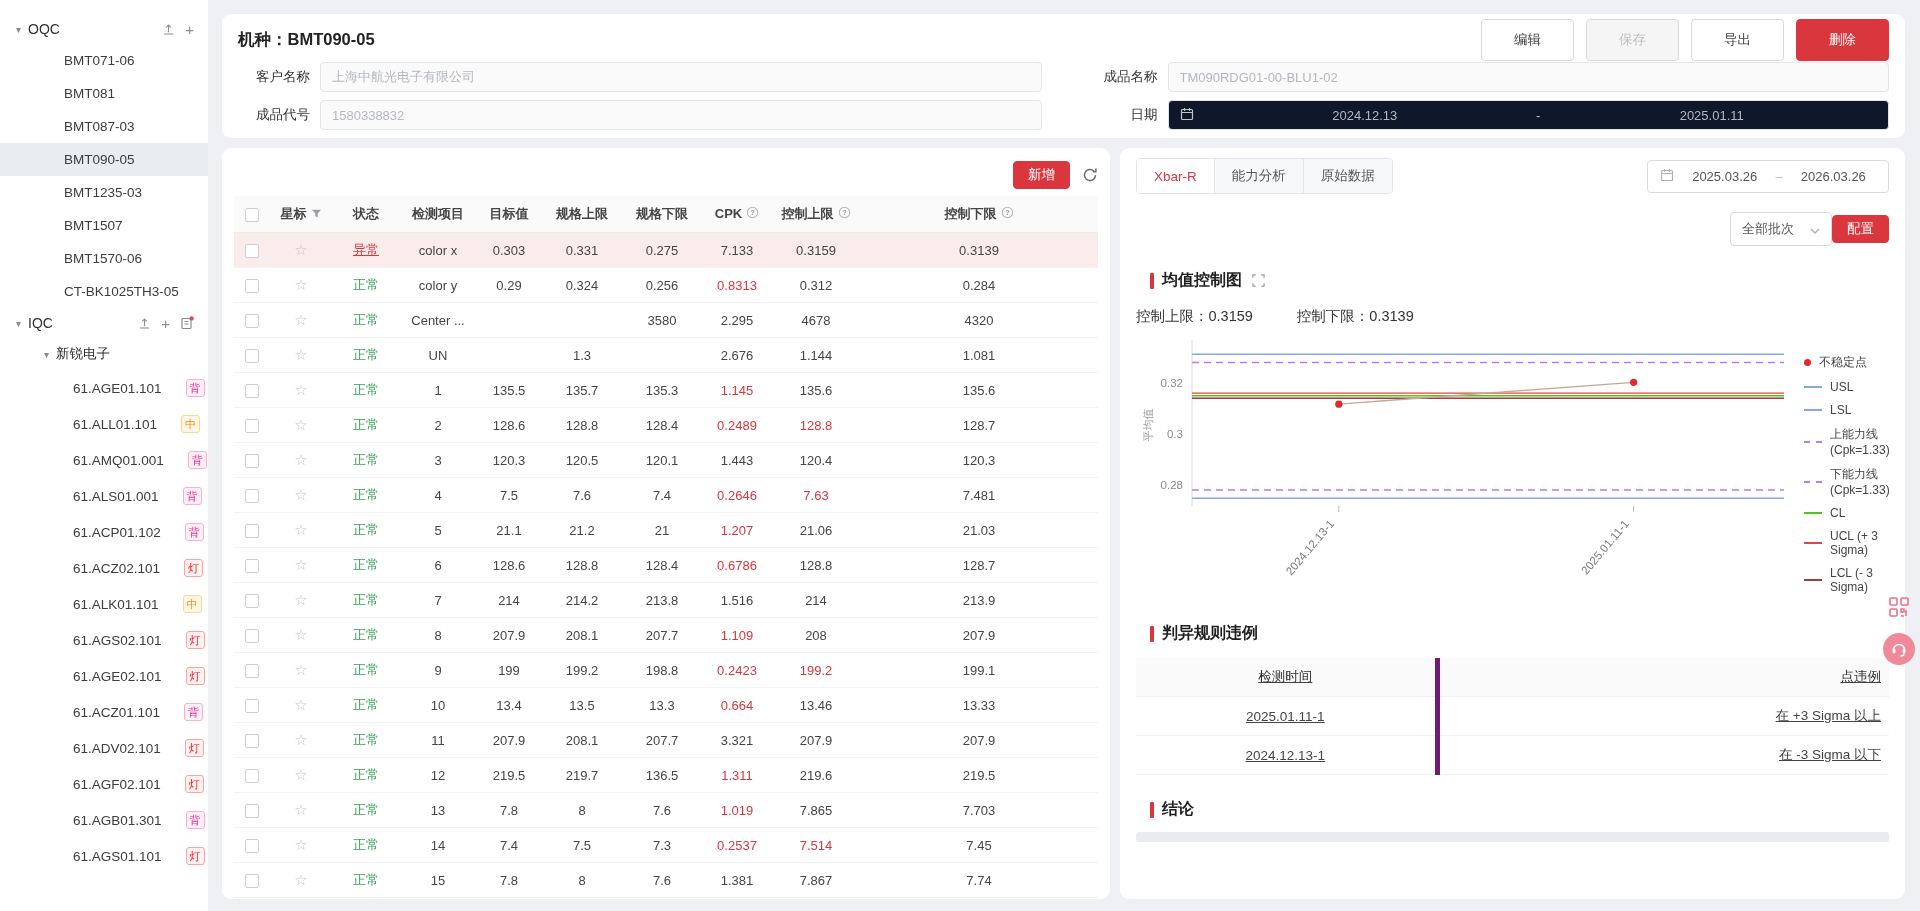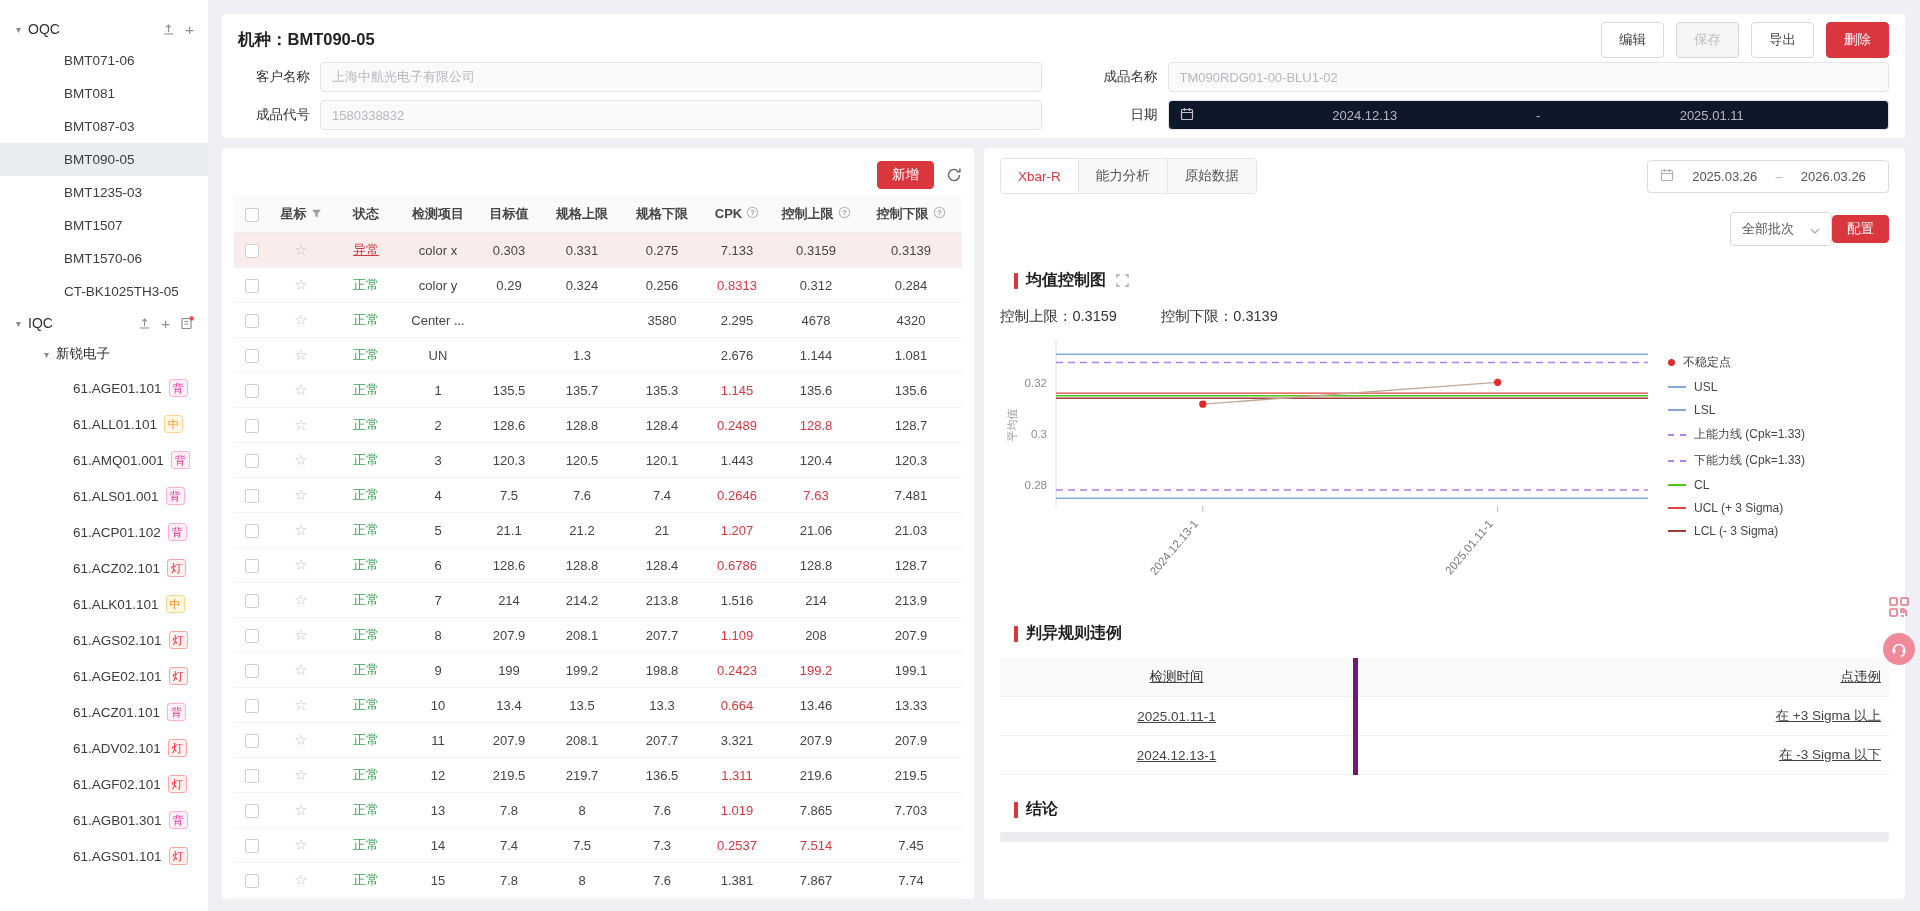--- a/index.html
+++ b/index.html
@@ -14,52 +14,52 @@
   
   .sidebar { position:absolute; left:0; top:0; width:208px; height:911px; background:#fff; overflow-y:auto; padding:14px 0 4px; }
   .tree-group-header { display:flex; align-items:center; padding:7px 14px 7px 16px; font-size:14px; color:#2f2f2f; cursor:pointer; }
   .caret { color:#8c8c8c; font-size:10px; margin-right:7px; }
   .group-icons { margin-left:auto; display:flex; align-items:center; gap:10px; }
   .gicon { display:inline-flex; align-items:center; cursor:pointer; }
   .gicon.plus { font-size:15px; color:#8c8c8c; line-height:1; }
   .tree-item { padding:9px 10px 9px 64px; font-size:13.5px; color:#3c3c3c; cursor:pointer; white-space:nowrap; }
   .tree-item.selected { background:#e9ecf1; }
   .tree-sub-header { display:flex; align-items:center; padding:7px 10px 7px 44px; font-size:13.5px; color:#2f2f2f; cursor:pointer; }
-  .tree-item.tagged { padding-left:73px; display:flex; align-items:center; gap:7px; }
+  .tree-item.tagged { padding-left:73px; display:flex; align-items:center; gap:24px; }
   .tag { font-size:11px; line-height:16px; padding:0 3px; border-radius:3px; border:1px solid; flex:none; }
   .tag.magenta { color:#eb2f96; background:#fff0f6; border-color:#ffadd2; }
   .tag.orange  { color:#fa8c16; background:#fff7e6; border-color:#ffd591; }
   .tag.red     { color:#f5222d; background:#fff1f0; border-color:#ffa39e; }
 
   
   .main { position:absolute; left:208px; top:0; right:0; bottom:0; padding:14px 15px 12px 14px; display:flex; flex-direction:column; gap:10px; }
-  .card { background:#fff; border-radius:4px; }
+  .card { background:#fff; border-radius:9px; }
 
   
   .header-card { height:124px; padding:12px 16px 10px; flex:none; }
   .hc-top { display:flex; align-items:center; height:28px; }
   .page-title { font-size:16.5px; font-weight:bold; color:#222; }
   .hc-buttons { margin-left:auto; display:flex; gap:12px; }
-  .btn { height:36px; padding:0 17px; font-size:13.5px; border:1px solid #d9d9d9; border-radius:4px; background:#fff; color:#444; cursor:pointer; font-family:inherit; }
+  .btn { height:42px; padding:0 32px; font-size:13.5px; border:1px solid #d9d9d9; border-radius:4px; background:#fff; color:#444; cursor:pointer; font-family:inherit; }
   .btn.disabled { background:#f5f5f5; color:#bfbfbf; cursor:not-allowed; }
   .btn.danger { background:#d9363e; border-color:#d9363e; color:#fff; }
   .btn.sm { height:28px; padding:0 14px; }
   .form-row { display:flex; margin-top:8px; gap:44px; }
   .field { display:flex; align-items:center; gap:10px; }
   .field.half { width:calc(50% - 22px); }
   .field label { width:72px; text-align:right; font-size:13.5px; color:#333; flex:none; }
   .input { flex:1; height:30px; background:#fafafa; border:1px solid #e4e5e7; border-radius:4px; display:flex; align-items:center; padding:0 11px; font-size:13px; color:#b4b8be; }
   .input.date-range { background:#0f172a; gap:6px; }
   .dr-part { flex:1; text-align:center; }
   .dr-sep { color:#c0c0c0; }
 
   .content-row { flex:1; display:flex; gap:10px; min-height:0; }
 
   
-  .table-card { width:752px; flex:none; display:flex; flex-direction:column; padding:6px 12px 0; }
+  .table-card { width:888px; flex:none; display:flex; flex-direction:column; padding:6px 12px 0; }
   .tc-toolbar { height:42px; flex:none; display:flex; align-items:center; justify-content:flex-end; gap:12px; }
   .icon-btn { display:inline-flex; cursor:pointer; }
   .tbl-wrap { flex:1; overflow-y:auto; min-height:0; }
   table.main-tbl { width:100%; border-collapse:collapse; table-layout:fixed; }
   .main-tbl th { background:#fafafa; font-size:13px; font-weight:bold; color:#454545; padding:9px 2px; border-bottom:1px solid #ebebeb; text-align:center; white-space:nowrap; position:sticky; top:0; }
   .main-tbl td { font-size:13px; color:#454545; padding:8px 2px; border-bottom:1px solid #f3f3f3; text-align:center; white-space:nowrap; overflow:hidden; text-overflow:ellipsis; }
   .main-tbl tr.hl td { background:#fbecec; }
   .hdr-ic { margin-left:4px; vertical-align:-1px; }
   .cb { display:inline-block; width:14px; height:14px; border:1px solid #cfcfcf; border-radius:2px; background:#fff; vertical-align:middle; cursor:pointer; }
   .star { color:#c6c6c6; font-size:15px; cursor:pointer; }

